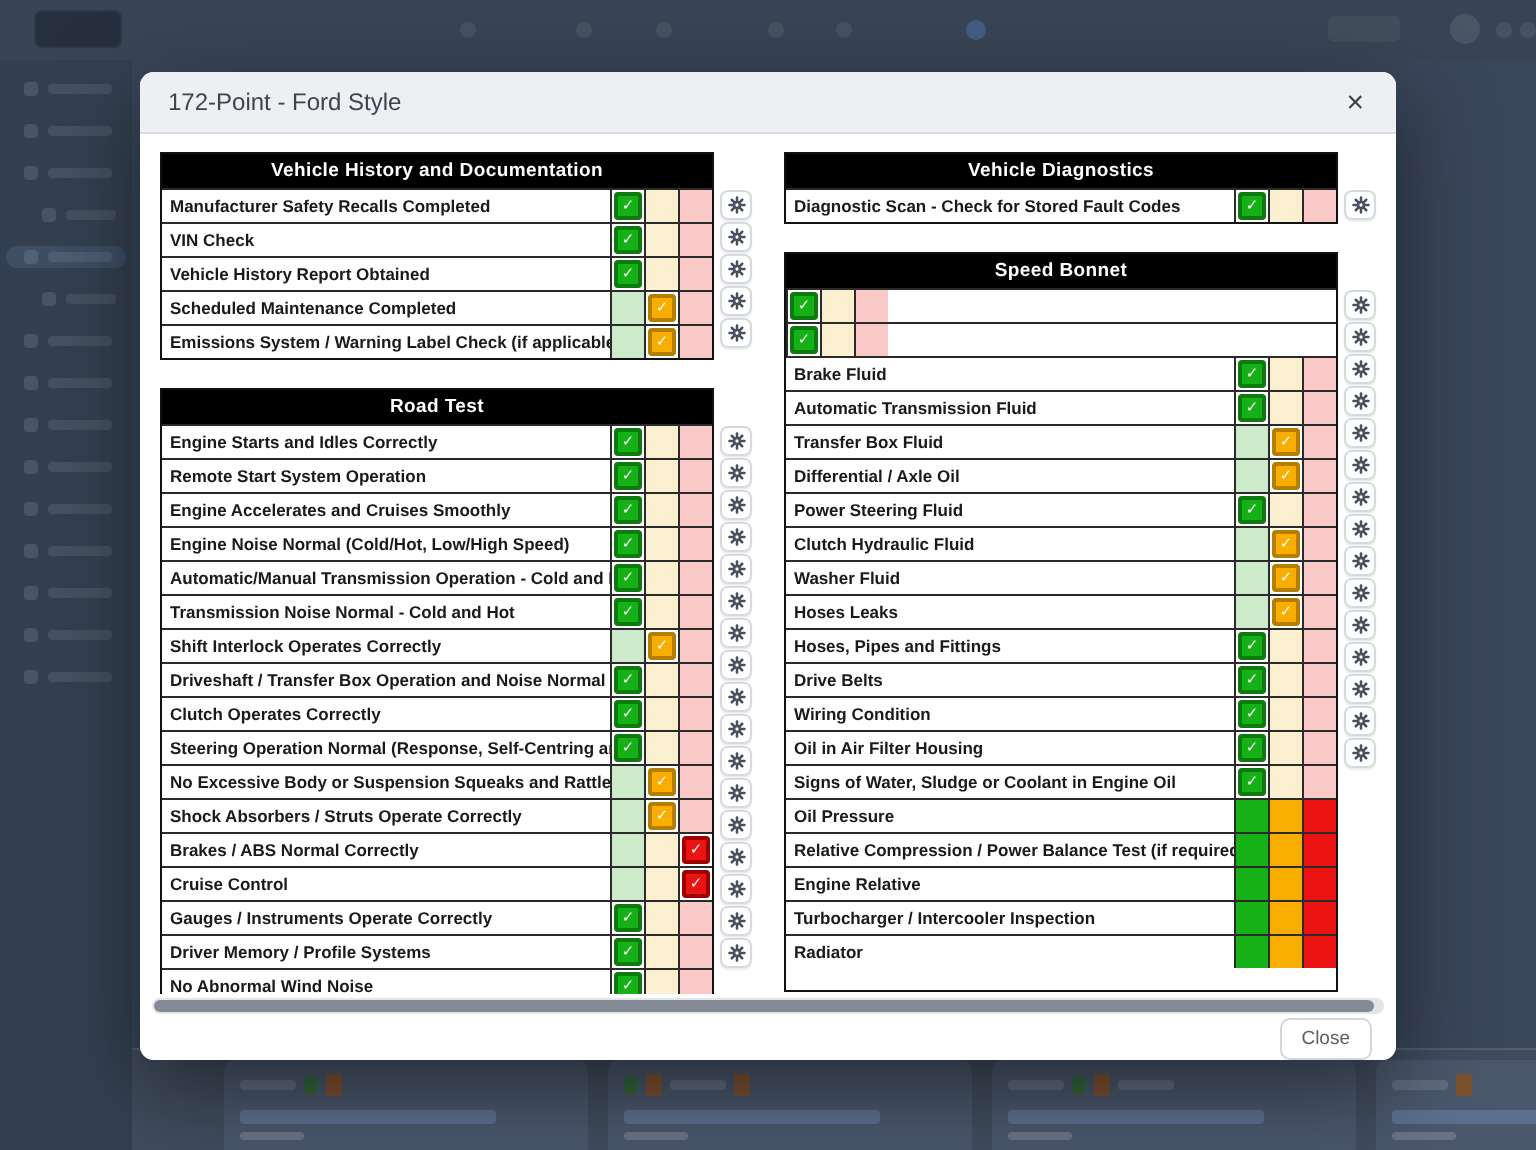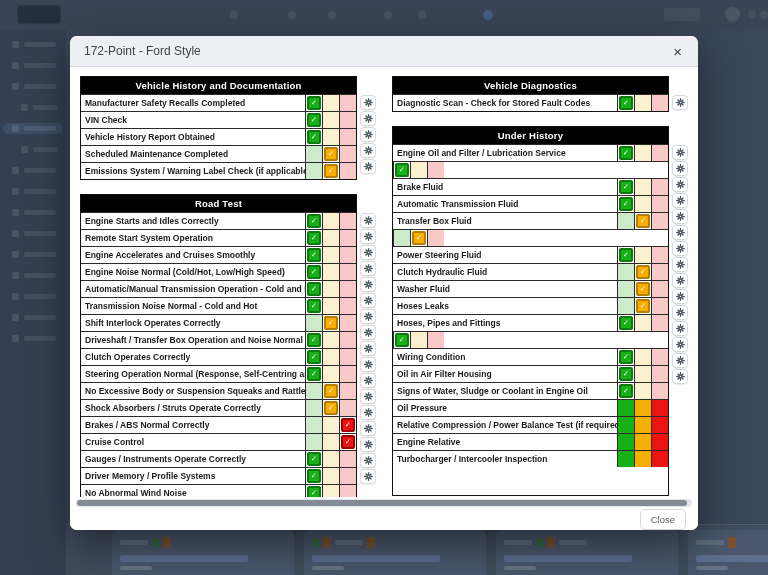--- a/index.html
+++ b/index.html
@@ -857,23 +857,22 @@
                   </g>
                   <circle cx="6" cy="6" r="2.9" fill="#46505e"></circle>
                   <circle cx="6" cy="6" r="1.1" fill="#fff"></circle>
                 </svg>
               </div>
             </div>
           </div>
         </div>
         <div class="section">
           <div class="ctable">
-            <div class="sec-header">Under History</div>
-            <div class="crow">
-              <div class="clabel">Engine Oil and Filter / Lubrication Service</div>
+            <div class="sec-header">Speed Bonnet</div>
+            <div class="crow">
               <div class="cells">
                 <div class="cell sel">
                   <div class="selbox" style="background: rgb(22, 177, 22); border-color: rgb(12, 122, 12);">✓</div>
                 </div>
                 <div class="cell" style="background: rgb(251, 240, 208);"></div>
                 <div class="cell" style="background: rgb(248, 201, 199);"></div>
               </div>
             </div>
             <div class="crow">
               <div class="cells">
@@ -908,20 +907,21 @@
               <div class="clabel">Transfer Box Fluid</div>
               <div class="cells">
                 <div class="cell" style="background: rgb(205, 235, 202);"></div>
                 <div class="cell sel">
                   <div class="selbox" style="background: rgb(247, 174, 0); border-color: rgb(181, 126, 0);">✓</div>
                 </div>
                 <div class="cell" style="background: rgb(248, 201, 199);"></div>
               </div>
             </div>
             <div class="crow">
+              <div class="clabel">Differential / Axle Oil</div>
               <div class="cells">
                 <div class="cell" style="background: rgb(205, 235, 202);"></div>
                 <div class="cell sel">
                   <div class="selbox" style="background: rgb(247, 174, 0); border-color: rgb(181, 126, 0);">✓</div>
                 </div>
                 <div class="cell" style="background: rgb(248, 201, 199);"></div>
               </div>
             </div>
             <div class="crow">
               <div class="clabel">Power Steering Fluid</div>
@@ -967,20 +967,21 @@
               <div class="clabel">Hoses, Pipes and Fittings</div>
               <div class="cells">
                 <div class="cell sel">
                   <div class="selbox" style="background: rgb(22, 177, 22); border-color: rgb(12, 122, 12);">✓</div>
                 </div>
                 <div class="cell" style="background: rgb(251, 240, 208);"></div>
                 <div class="cell" style="background: rgb(248, 201, 199);"></div>
               </div>
             </div>
             <div class="crow">
+              <div class="clabel">Drive Belts</div>
               <div class="cells">
                 <div class="cell sel">
                   <div class="selbox" style="background: rgb(22, 177, 22); border-color: rgb(12, 122, 12);">✓</div>
                 </div>
                 <div class="cell" style="background: rgb(251, 240, 208);"></div>
                 <div class="cell" style="background: rgb(248, 201, 199);"></div>
               </div>
             </div>
             <div class="crow">
               <div class="clabel">Wiring Condition</div>
@@ -1031,20 +1032,28 @@
             <div class="crow">
               <div class="clabel">Engine Relative</div>
               <div class="cells">
                 <div class="cell" style="background: rgb(22, 177, 22);"></div>
                 <div class="cell" style="background: rgb(247, 174, 0);"></div>
                 <div class="cell" style="background: rgb(236, 19, 19);"></div>
               </div>
             </div>
             <div class="crow">
               <div class="clabel">Turbocharger / Intercooler Inspection</div>
+              <div class="cells">
+                <div class="cell" style="background: rgb(22, 177, 22);"></div>
+                <div class="cell" style="background: rgb(247, 174, 0);"></div>
+                <div class="cell" style="background: rgb(236, 19, 19);"></div>
+              </div>
+            </div>
+            <div class="crow">
+              <div class="clabel">Radiator</div>
               <div class="cells">
                 <div class="cell" style="background: rgb(22, 177, 22);"></div>
                 <div class="cell" style="background: rgb(247, 174, 0);"></div>
                 <div class="cell" style="background: rgb(236, 19, 19);"></div>
               </div>
             </div>
           </div>
           <div class="rail">
             <div class="slot">
               <div class="gearbtn">

